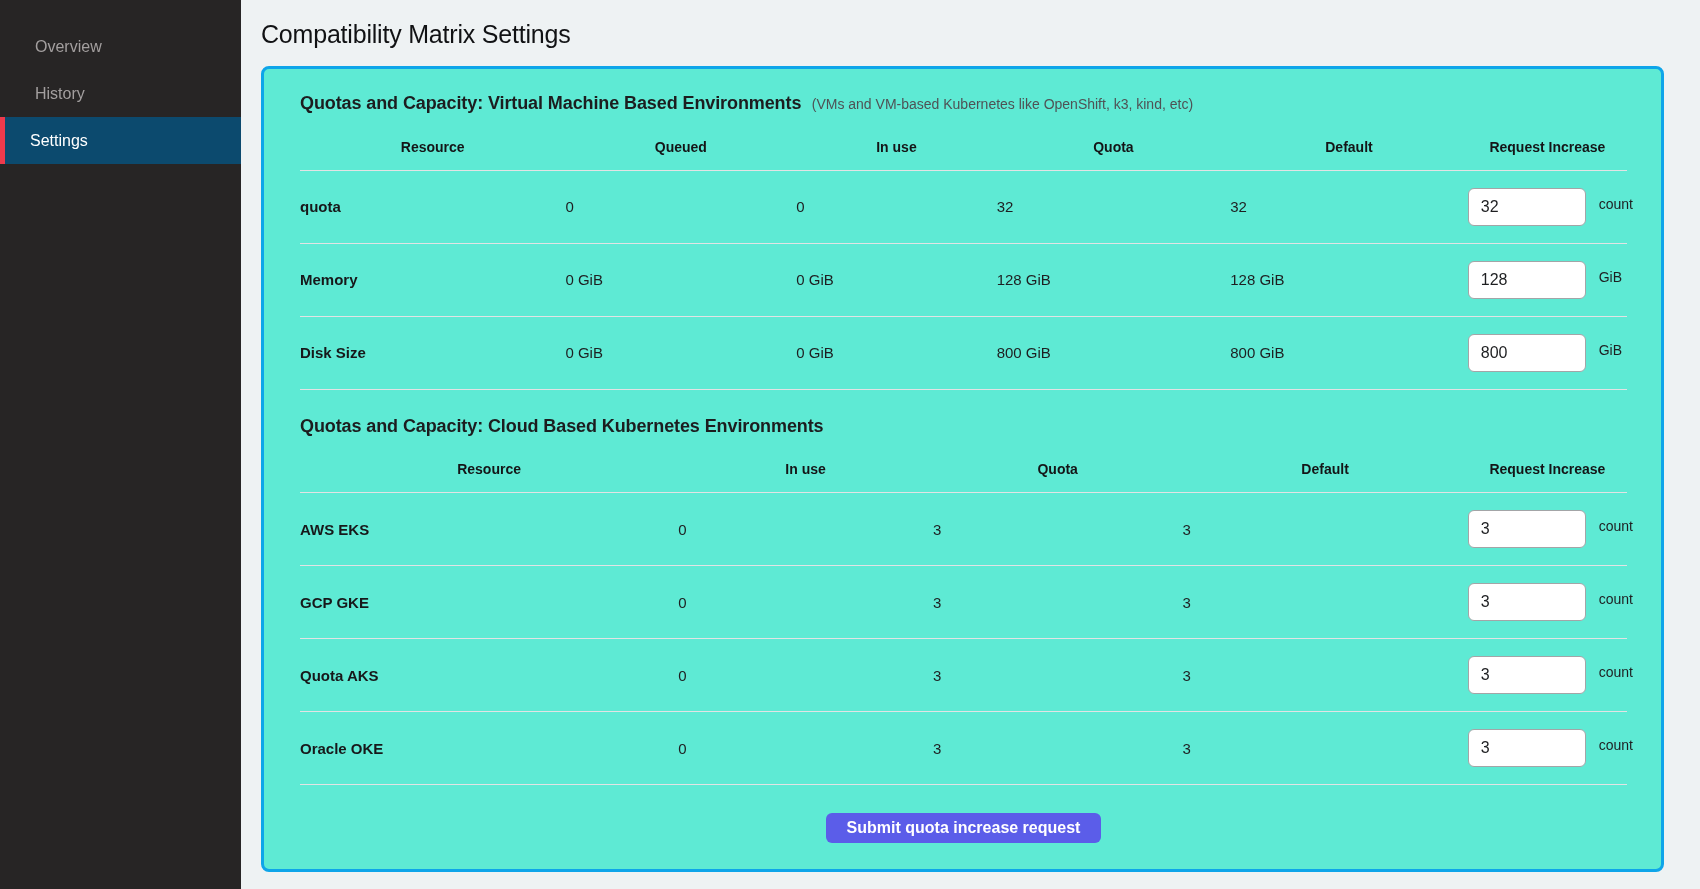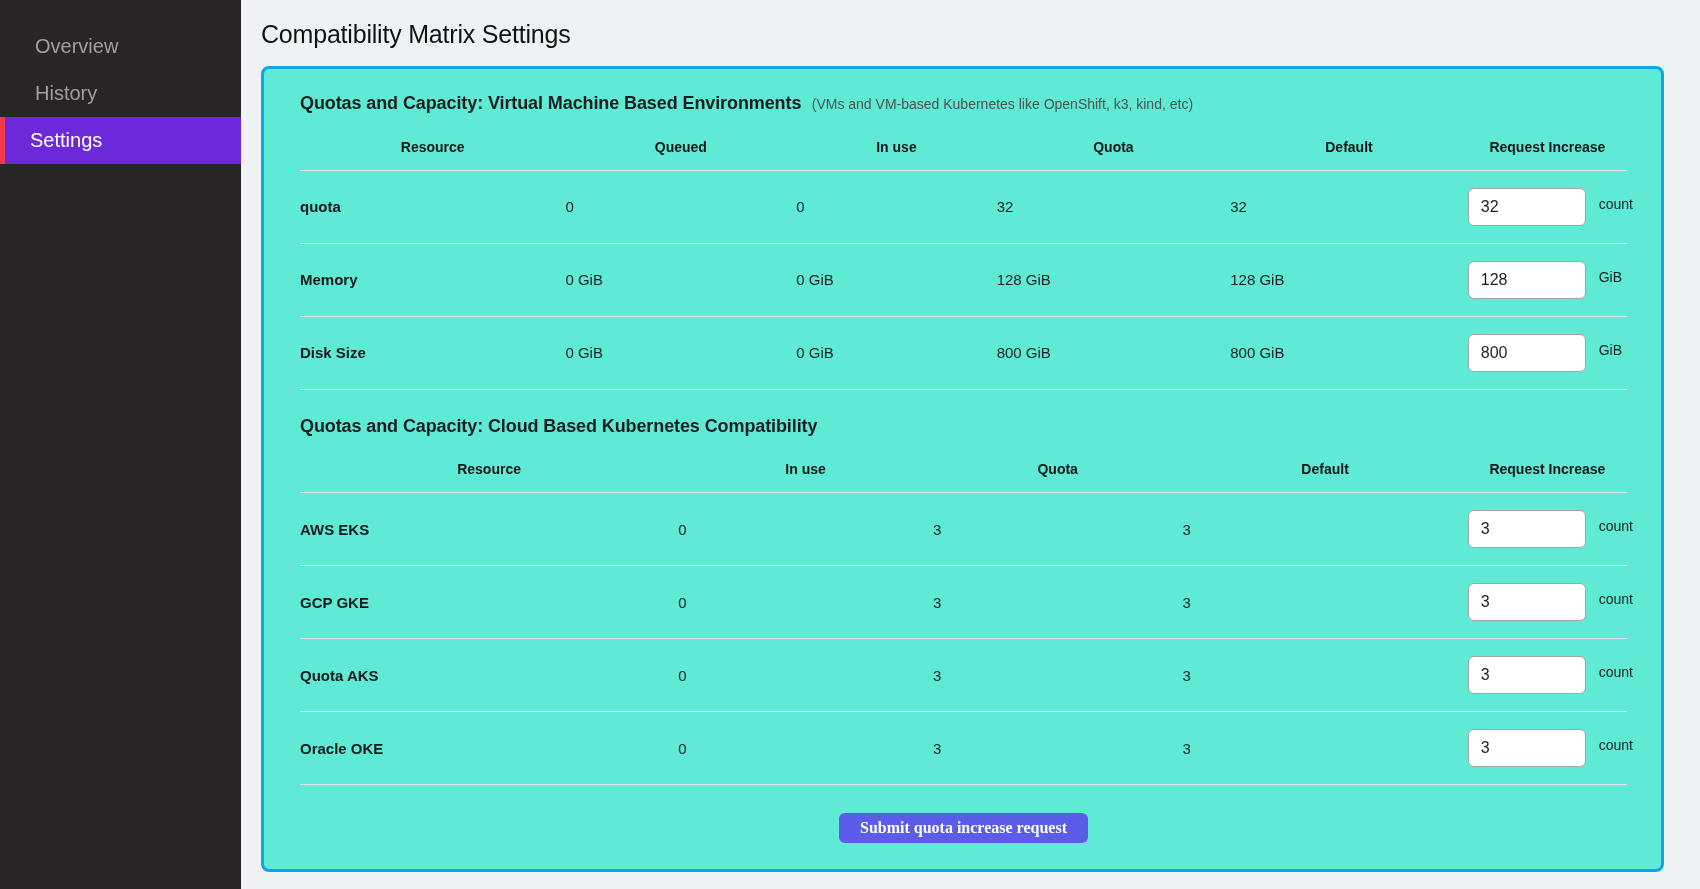--- a/index.html
+++ b/index.html
@@ -18,27 +18,27 @@
     min-width: 241px;
     height: 100%;
     background: #272525;
     padding-top: 23px;
   }
   .nav-item {
     height: 47px;
     display: flex;
     align-items: center;
     padding-left: 30px;
-    font-size: 20px;
+    font-size: 16px;
     color: #a39f9f;
     cursor: pointer;
     border-left: 5px solid transparent;
   }
   .nav-item.active {
-    background: #6d28d9;
+    background: #0c4a6e;
     color: #ffffff;
     border-left: 5px solid #ee3a4c;
     padding-left: 25px;
   }
 
   
   .main {
     flex: 1;
     height: 100%;
     padding: 16px 36px 16px 20px;
@@ -124,21 +124,21 @@
     text-align: center;
     margin-top: 28px;
     margin-bottom: 4px;
   }
   .submit-btn {
     display: inline-block;
     background: #5b5de9;
     color: #ffffff;
     font-size: 16px;
     font-weight: 700;
-    font-family: Liberation Serif, serif;
+    font-family: Liberation Sans, sans-serif;
     border: none;
     border-radius: 6px;
     padding: 5px 21px;
     height: 30px;
     line-height: 20px;
     cursor: pointer;
   }
 </style>
 </head>
 <body>
@@ -220,21 +220,21 @@
                 <span class="unit">GiB</span>
               </span>
             </td>
           </tr>
         </tbody>
       </table>
     </section>
 
     <section class="section-k8s">
       <div class="section-heading">
-        <span class="section-title">Quotas and Capacity: Cloud Based Kubernetes Compatibility</span>
+        <span class="section-title">Quotas and Capacity: Cloud Based Kubernetes Environments</span>
       </div>
 
       <table>
         <colgroup>
           <col style="width:28.5%">
             <col style="width:19.2%">
             <col style="width:18.8%">
           <col style="width:21.5%">
             <col style="width:12%">
         </colgroup>

